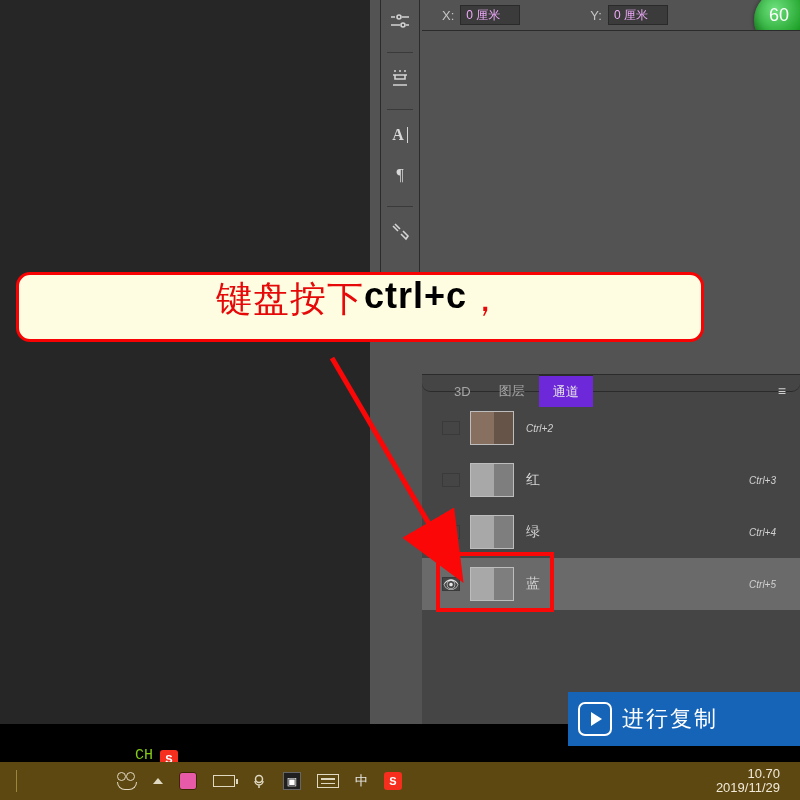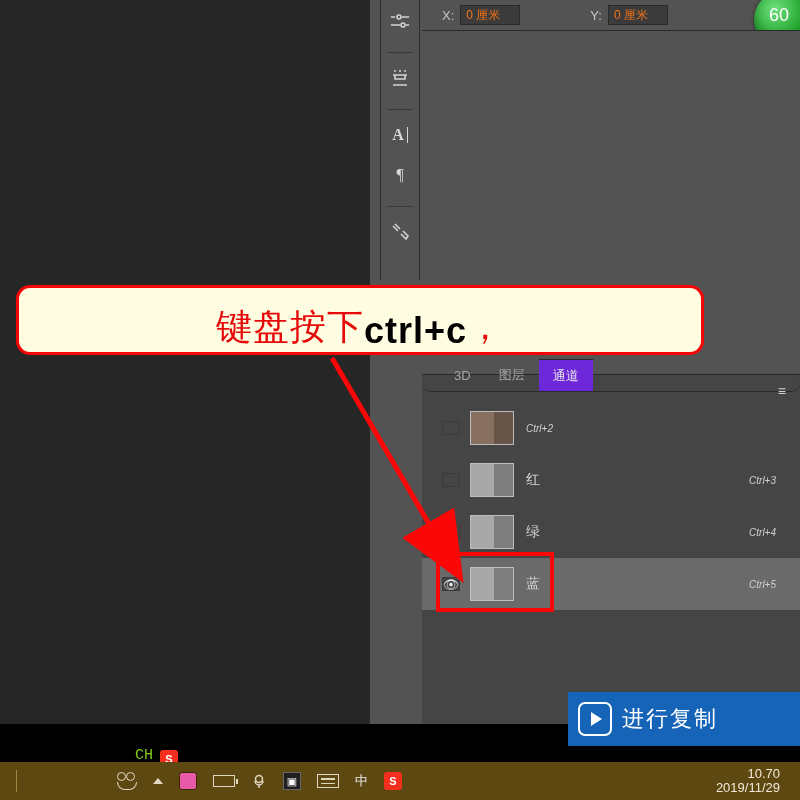--- a/index.html
+++ b/index.html
@@ -8,33 +8,33 @@
     .canvas-area { position: absolute; left: 0; top: 0; width: 370px; height: 762px; background: #262626; }
 
     .middle-toolbar { position: absolute; left: 380px; top: 0; width: 40px; height: 280px; background: #535353; border-right: 1px solid #2b2b2b; border-left: 1px solid #2b2b2b; display: flex; flex-direction: column; align-items: center; padding-top: 4px; }
     .tool-btn { width: 32px; height: 34px; display: flex; align-items: center; justify-content: center; color: #cfcfcf; cursor: pointer; margin-bottom: 6px; }
     .tool-sep { width: 26px; height: 1px; background: #3a3a3a; margin: 8px 0; }
     .tool-text { font-size: 16px; color: #d8d8d8; font-family: serif; }
     .tool-text.bold { font-weight: 700; }
 
     .top-bar { position: absolute; left: 422px; top: 0; right: 0; height: 30px; background: #535353; display: flex; align-items: center; color: #c8c8c8; font-size: 13px; padding-left: 20px; }
     .top-label { margin-right: 6px; color: #c5c5c5; }
-    .top-input { width: 60px; height: 20px; background: #3b3b3b; border: 1px solid #2a2a2a; color: #f97316; font-size: 12px; padding: 0 5px; }
+    .top-input { width: 60px; height: 20px; background: #3b3b3b; border: 1px solid #2a2a2a; color: #f0abfc; font-size: 12px; padding: 0 5px; }
     .top-gap { width: 70px; }
     .green-circle { position: absolute; right: -14px; top: -10px; width: 60px; height: 60px; border-radius: 50%; background: radial-gradient(circle at 35% 32%, #6ee07e 0%, #1da027 55%, #0e7416 100%); display: flex; align-items: center; justify-content: center; color: #fff; font-size: 18px; box-shadow: inset 0 -6px 10px rgba(0,0,0,.3), 0 0 4px rgba(0,0,0,.5); overflow: hidden; padding-right: 10px; padding-bottom: 10px; }
 
     .upper-right-panel { position: absolute; left: 422px; top: 30px; right: 0; height: 344px; background: #535353; border-top: 1px solid #2b2b2b; }
 
-    .tutorial-callout { position: absolute; left: 16px; top: 285px; width: 688px; height: 70px; background: #fffde1; border: 3px solid #f70303; border-radius: 14px; display: flex; align-items: flex-end; justify-content: center; font-size: 36px; color: #e60909; padding: 0 12px; letter-spacing: 1px; z-index: 20; }
+    .tutorial-callout { position: absolute; left: 16px; top: 272px; width: 688px; height: 70px; background: #fffde1; border: 3px solid #f70303; border-radius: 14px; display: flex; align-items: flex-start; justify-content: center; font-size: 36px; color: #e60909; padding: 0 12px; letter-spacing: 1px; z-index: 20; }
     .tutorial-callout b { color: #000; font-weight: 700; }
 
     .arrow { position: absolute; left: 320px; top: 354px; width: 160px; height: 230px; z-index: 15; }
 
     .channels-panel { position: absolute; left: 422px; top: 374px; right: 0; height: 350px; background: #454545; border-top: 1px solid #2b2b2b; }
-    .panel-tabs { height: 17px; display: flex; align-items: flex-end; padding-left: 18px; color: #a6a6a6; font-size: 13px; position: relative; border-bottom: 1px solid #2b2b2b; background: #454545; border-radius: 10px; }
+    .panel-tabs { height: 17px; display: flex; align-items: flex-start; padding-left: 18px; color: #a6a6a6; font-size: 13px; position: relative; border-bottom: 1px solid #2b2b2b; background: #454545; border-radius: 10px; }
     .tab { padding: 0 14px; height: 32px; display: flex; align-items: center; cursor: pointer; }
     .tab.active { color: #e8e8e8; background: #6d28d9; border-top: 1px solid #2b2b2b; }
     .tabs-menu { position: absolute; right: 12px; top: 8px; color: #cfcfcf; font-size: 14px; cursor: pointer; letter-spacing: 2px; }
 
     .channel-list { padding-top: 10px; }
     .channel-row { height: 52px; display: flex; align-items: center; padding: 0 20px; position: relative; color: #d6d6d6; font-size: 14px; }
     .channel-row.selected { background: #6a6a6a; }
     .vis-box { width: 18px; height: 14px; display: flex; align-items: center; justify-content: center; border: 1px solid #3a3a3a; margin-right: 10px; background: #454545; }
     .eye { color: #e6e6e6; font-size: 13px; line-height: 1; }
     .thumb { width: 44px; height: 34px; margin-right: 12px; border: 1px solid #bdbdbd; background: #887060; position: relative; overflow: hidden; }

